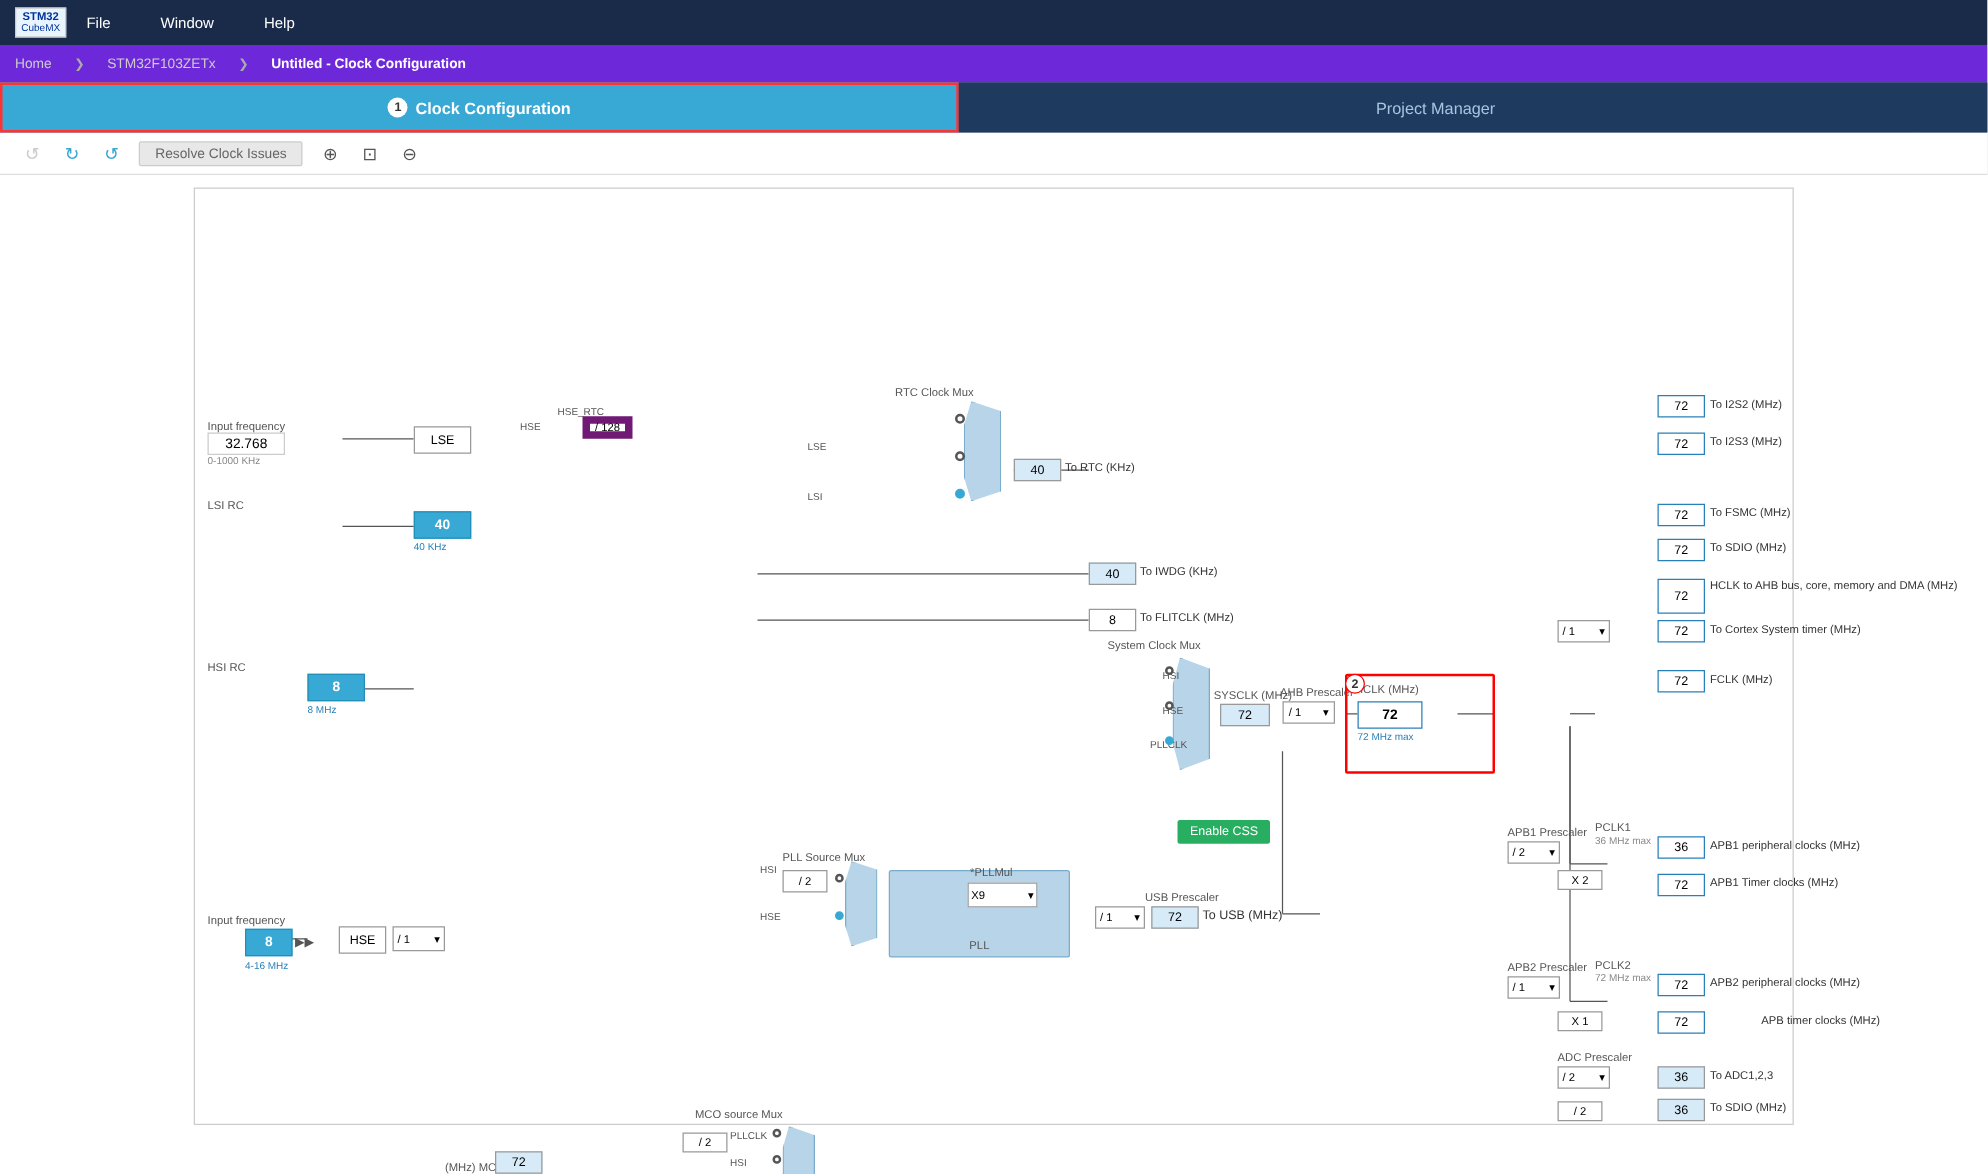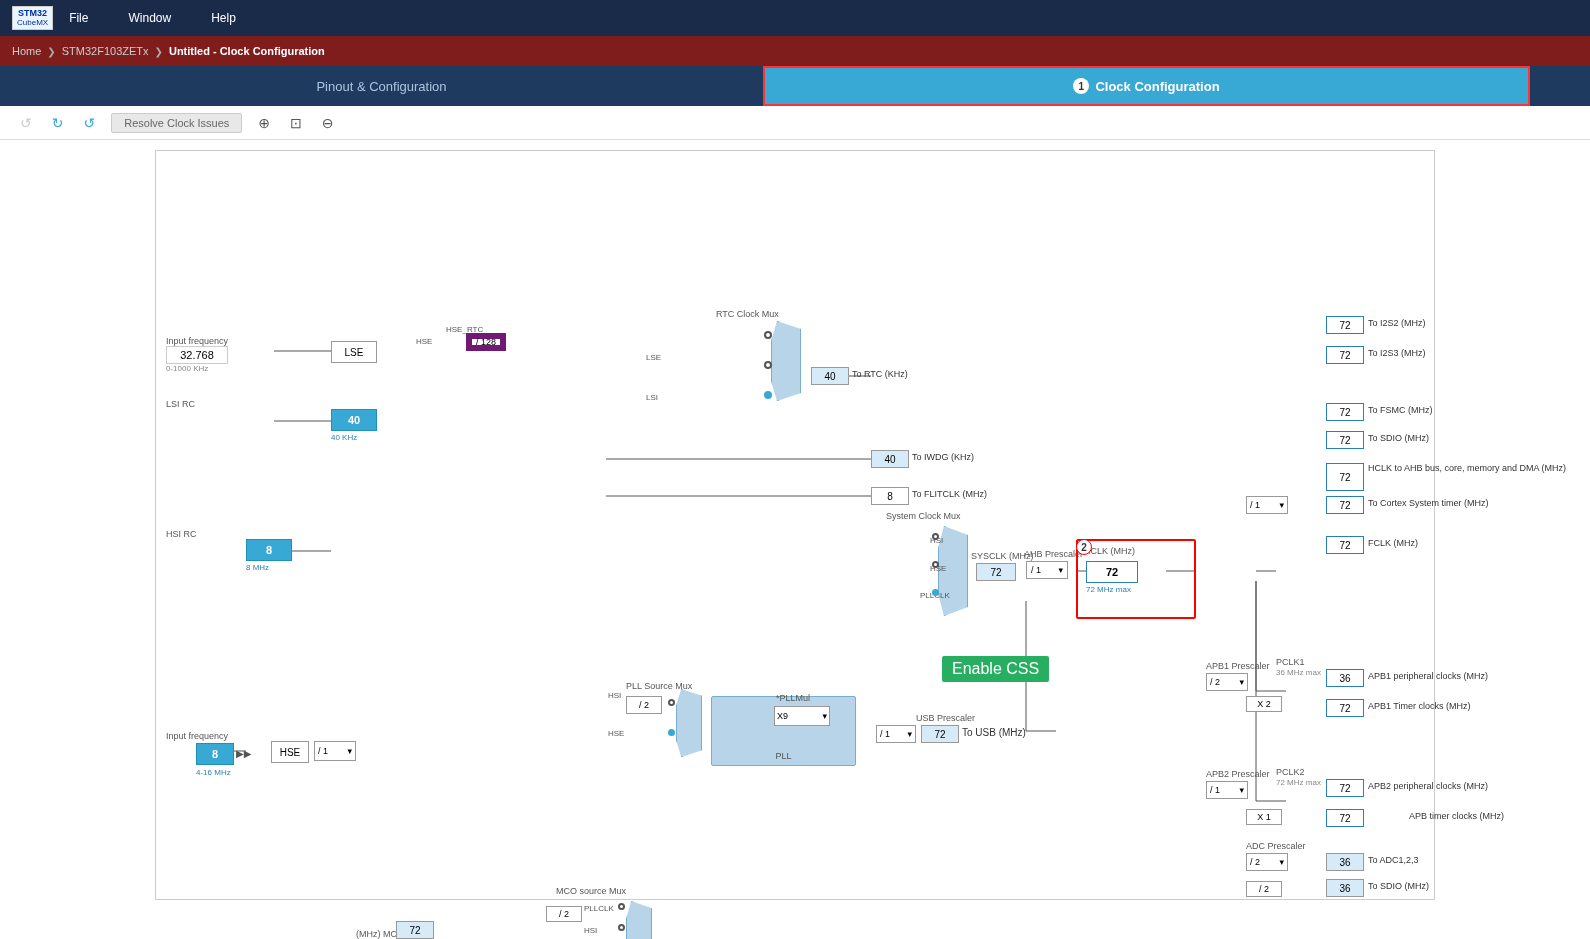--- a/index.html
+++ b/index.html
@@ -8,21 +8,21 @@
     
     .top-bar { background: #1a2b4a; display: flex; align-items: center; padding: 6px 12px; gap: 16px; height: 36px; }
     .logo-area { display: flex; align-items: center; gap: 6px; }
     .logo-box { background: #e8f4ff; border: 1px solid #ccc; padding: 2px 4px; display: flex; flex-direction: column; align-items: center; line-height: 1.1; }
     .logo-stm { color: #003399; font-weight: bold; font-size: 9px; }
     .logo-cube { color: #003399; font-size: 8px; }
     .top-menu { display: flex; gap: 40px; color: white; font-size: 12px; }
     .top-menu span { cursor: pointer; }
 
     
-    .breadcrumb { background: #7f1d1d; display: flex; align-items: center; padding: 6px 12px; gap: 4px; height: 30px; }
+    .breadcrumb { background: #6d28d9; display: flex; align-items: center; padding: 6px 12px; gap: 16px; height: 30px; }
     .breadcrumb-item { color: #ccc; font-size: 11px; cursor: pointer; }
     .breadcrumb-item.active { color: white; font-weight: bold; }
     .breadcrumb-sep { color: #aaa; font-size: 10px; margin: 0 2px; }
 
     
     .tab-bar { background: #1e3a5f; display: flex; align-items: stretch; height: 40px; }
     .tab { flex: 1; display: flex; align-items: center; justify-content: center; color: #aac4e0; font-size: 13px; cursor: pointer; border: none; }
     .tab.active { background: #38a8d4; color: white; font-weight: bold; border: 2px solid #ff4444; }
     .tab.inactive { background: #1e3a5f; }
     .tab-number { background: white; color: #333; border-radius: 50%; width: 16px; height: 16px; display: inline-flex; align-items: center; justify-content: center; font-size: 10px; font-weight: bold; margin-right: 6px; }
@@ -65,26 +65,26 @@
 
 <div class="breadcrumb">
   <span class="breadcrumb-item">Home</span>
   <span class="breadcrumb-sep">❯</span>
   <span class="breadcrumb-item">STM32F103ZETx</span>
   <span class="breadcrumb-sep">❯</span>
   <span class="breadcrumb-item active">Untitled - Clock Configuration</span>
 </div>
 
 <div class="tab-bar">
-  <div class="tab inactive">
-    <span>Pinout &amp; Configuration</span>
-  </div>
   <div class="tab active" style="border: 2px solid #ff3333;">
     <span class="tab-number">1</span>
     <span>Clock Configuration</span>
+  </div>
+  <div class="tab inactive">
+    <span>Project Manager</span>
   </div>
   <div style="width:60px; background:#1e3a5f;"></div>
 </div>
 
 <div class="toolbar">
   <button class="toolbar-btn disabled">↺</button>
   <button class="toolbar-btn">↻</button>
   <button class="toolbar-btn" style="color:#38a8d4;">↺</button>
   <button class="resolve-btn">Resolve Clock Issues</button>
   <button class="zoom-btn">⊕</button>
@@ -198,21 +198,21 @@
     </div>
 
     <div style="position:absolute; left:928px; top:395px; font-size:9px; color:#555;">HCLK (MHz)</div>
 
     <div style="position:absolute; left:920px; top:388px; width:120px; height:80px; border:2px solid #ff0000; border-radius:2px; pointer-events:none; z-index:10;">
       <div style="position:absolute; top:-2px; left:-2px; background:white; border:1px solid #ff0000; border-radius:50%; width:16px; height:16px; display:flex; align-items:center; justify-content:center; font-size:10px; font-weight:bold; color:#333;">2</div>
     </div>
     <div style="position:absolute; left:930px; top:410px; width:52px; height:22px; border:1px solid #2980b9; background:white; display:flex; align-items:center; justify-content:center; font-size:11px; font-weight:bold;">72</div>
     <div style="position:absolute; left:930px; top:434px; font-size:8px; color:#2980b9;">72 MHz max</div>
 
-    <button style="position:absolute; left:786px; top:505px; background:#27ae60; color:white; border:none; font-size:16px; padding:4px 10px; cursor:pointer; border-radius:2px;">Enable CSS</button>
+    <button style="position:absolute; left:786px; top:505px; background:#27ae60; color:white; border:none; font-size:10px; padding:4px 10px; cursor:pointer; border-radius:2px;">Enable CSS</button>
 
     <div style="position:absolute; left:470px; top:530px; font-size:9px; color:#555;">PLL Source Mux</div>
 
     <div style="position:absolute; left:470px; top:545px; width:36px; height:18px; border:1px solid #999; background:white; display:flex; align-items:center; justify-content:center; font-size:9px;">/ 2</div>
     <div style="position:absolute; left:452px; top:540px; font-size:8px; color:#555;">HSI</div>
     <div style="position:absolute; left:452px; top:578px; font-size:8px; color:#555;">HSE</div>
 
     <div style="position:absolute; left:520px; top:538px; width:26px; height:68px; background:#b8d4e8; border:1px solid #7aadcc; clip-path:polygon(20% 0%,100% 10%,100% 90%,20% 100%,0% 75%,0% 25%);"></div>
     <div style="position:absolute; left:512px; top:548px; width:7px; height:7px; border-radius:50%; border:2px solid #555; background:white;"></div>
     <div style="position:absolute; left:512px; top:578px; width:7px; height:7px; border-radius:50%; border:2px solid #38a8d4; background:#38a8d4;"></div>

